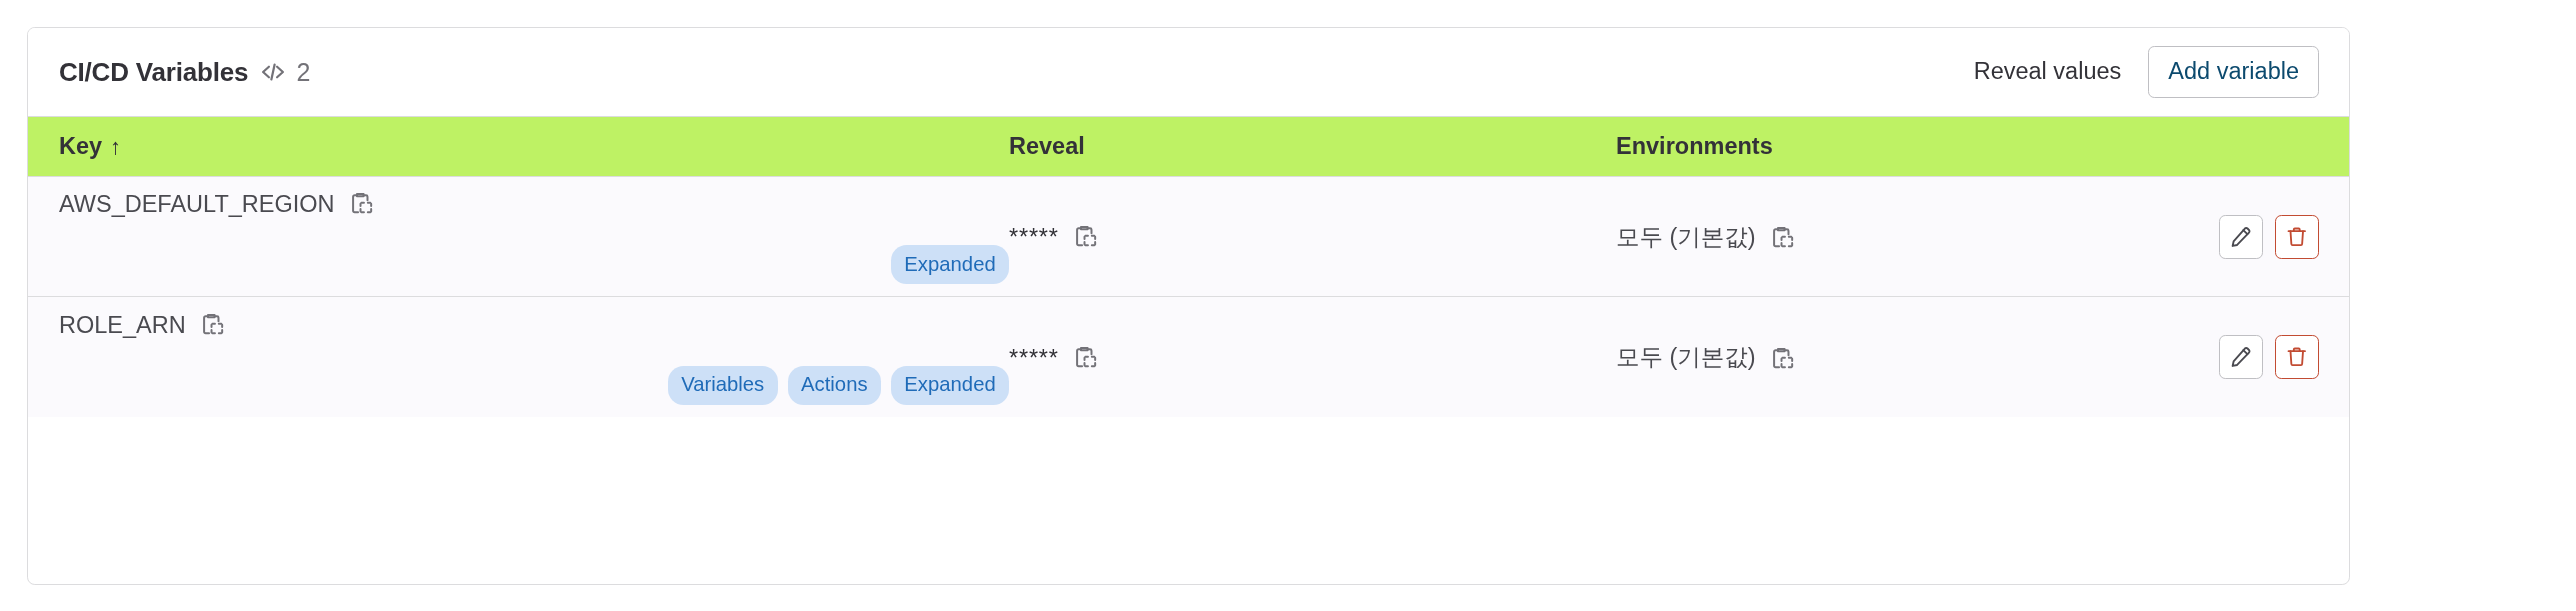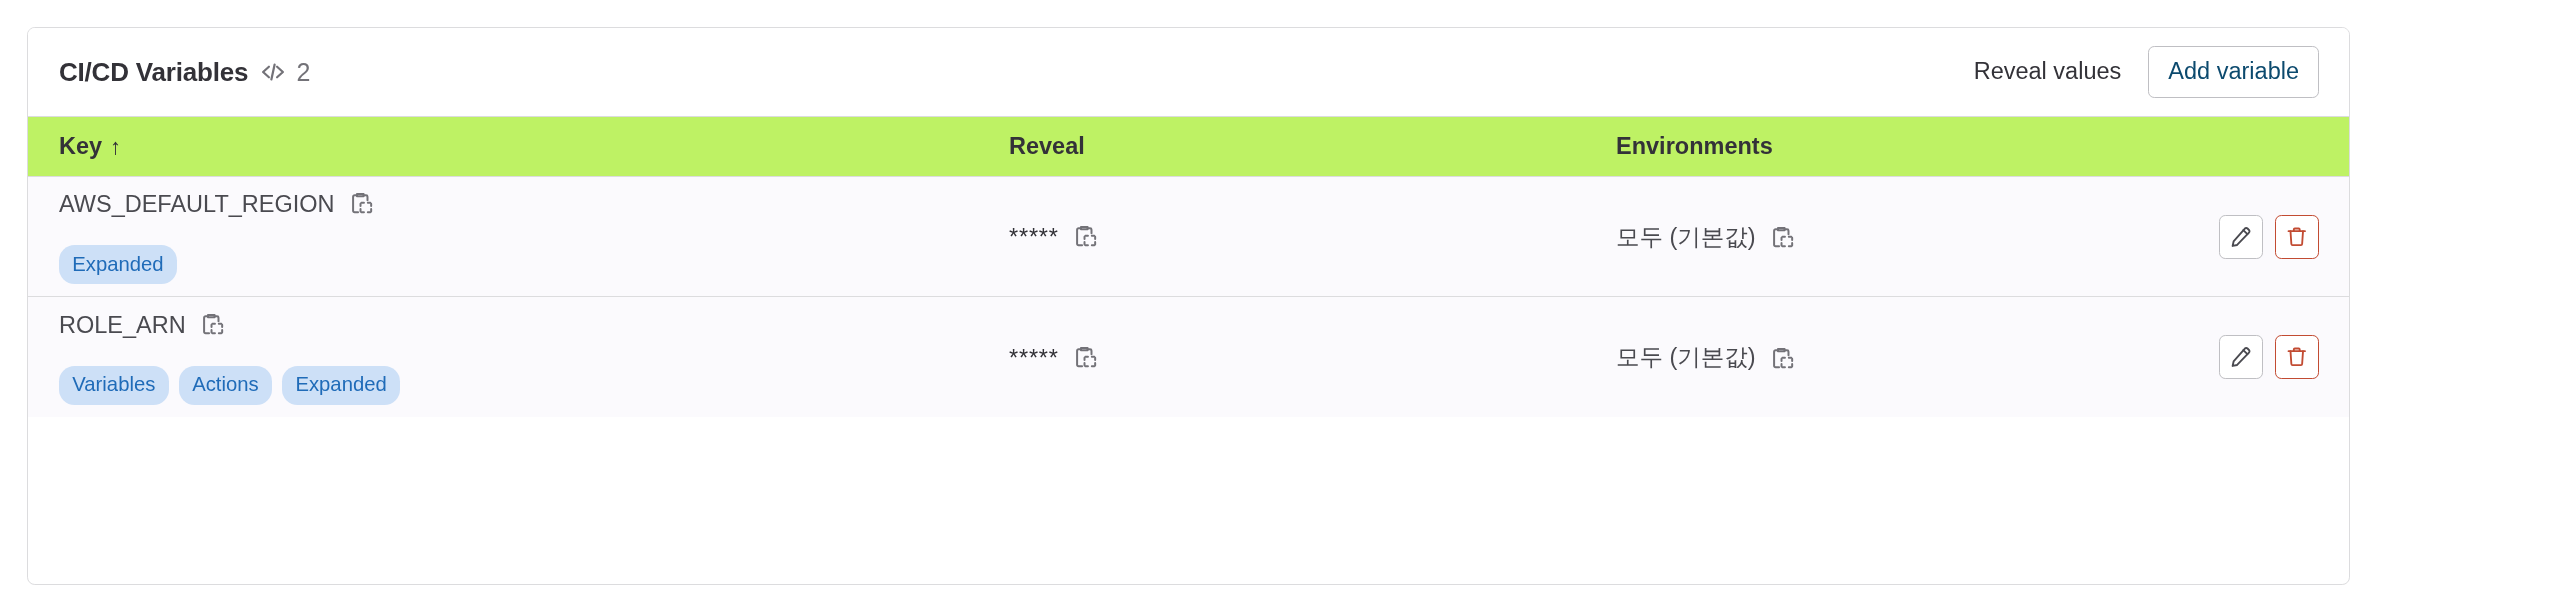--- a/index.html
+++ b/index.html
@@ -142,20 +142,21 @@
     cursor: pointer;
     color: #737278;
   }
   .copy-btn svg { display: block; }
 
   .badges {
     display: flex;
     align-items: center;
     gap: 10.2px;
     margin-top: 27px;
+    justify-content: flex-end;
   }
   .badge {
     display: inline-block;
     background: #cde0f7;
     color: #1f6bb8;
     font-size: 20.3px;
     line-height: 1;
     padding: 8.6px 13.3px 10.2px;
     border-radius: 15.6px;
     white-space: nowrap;

